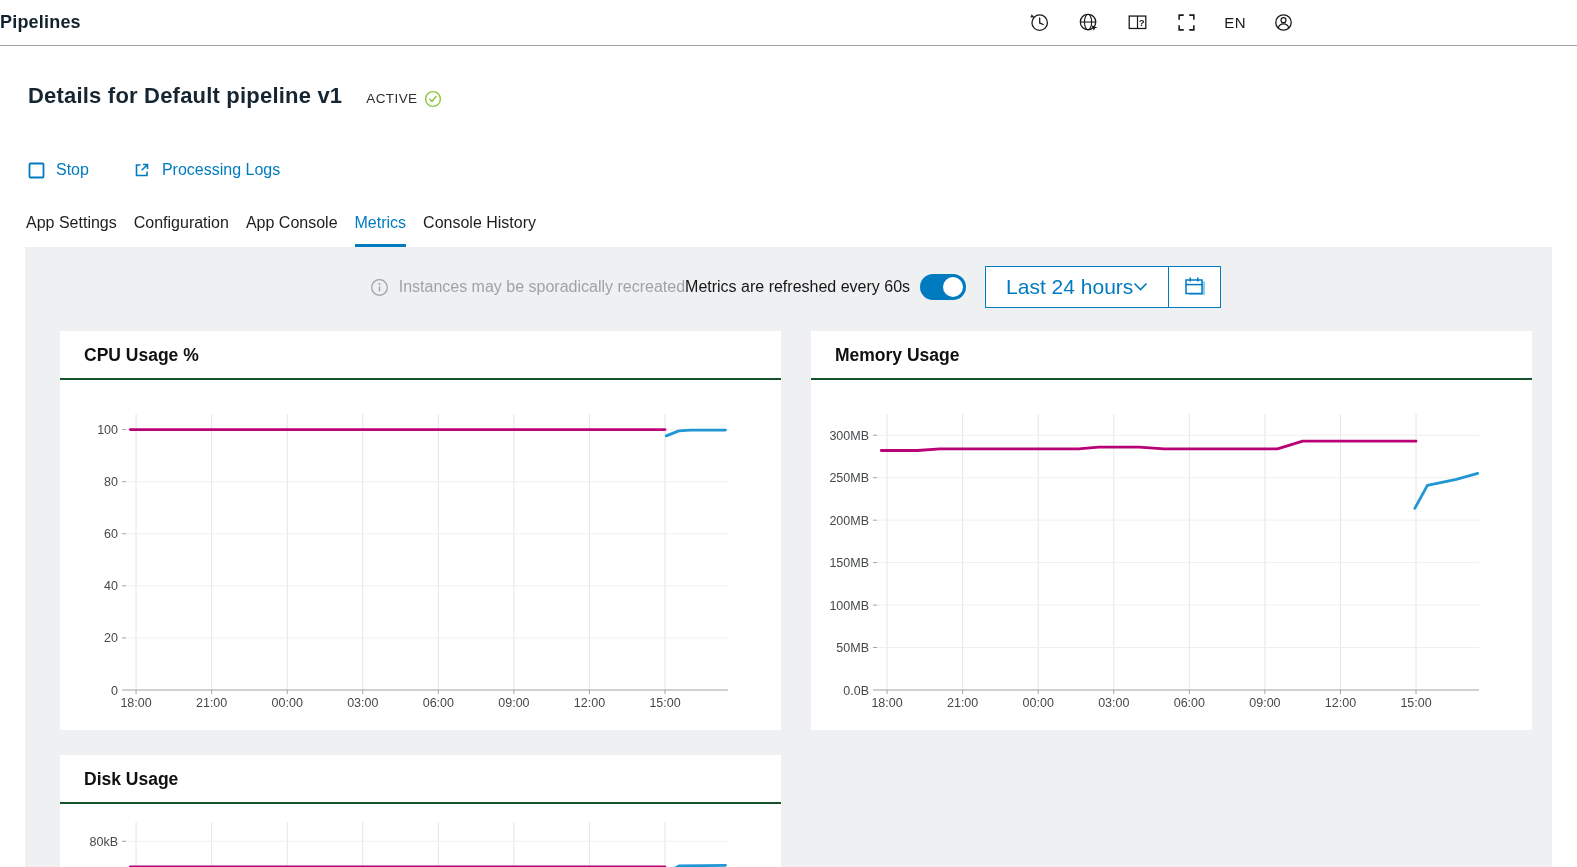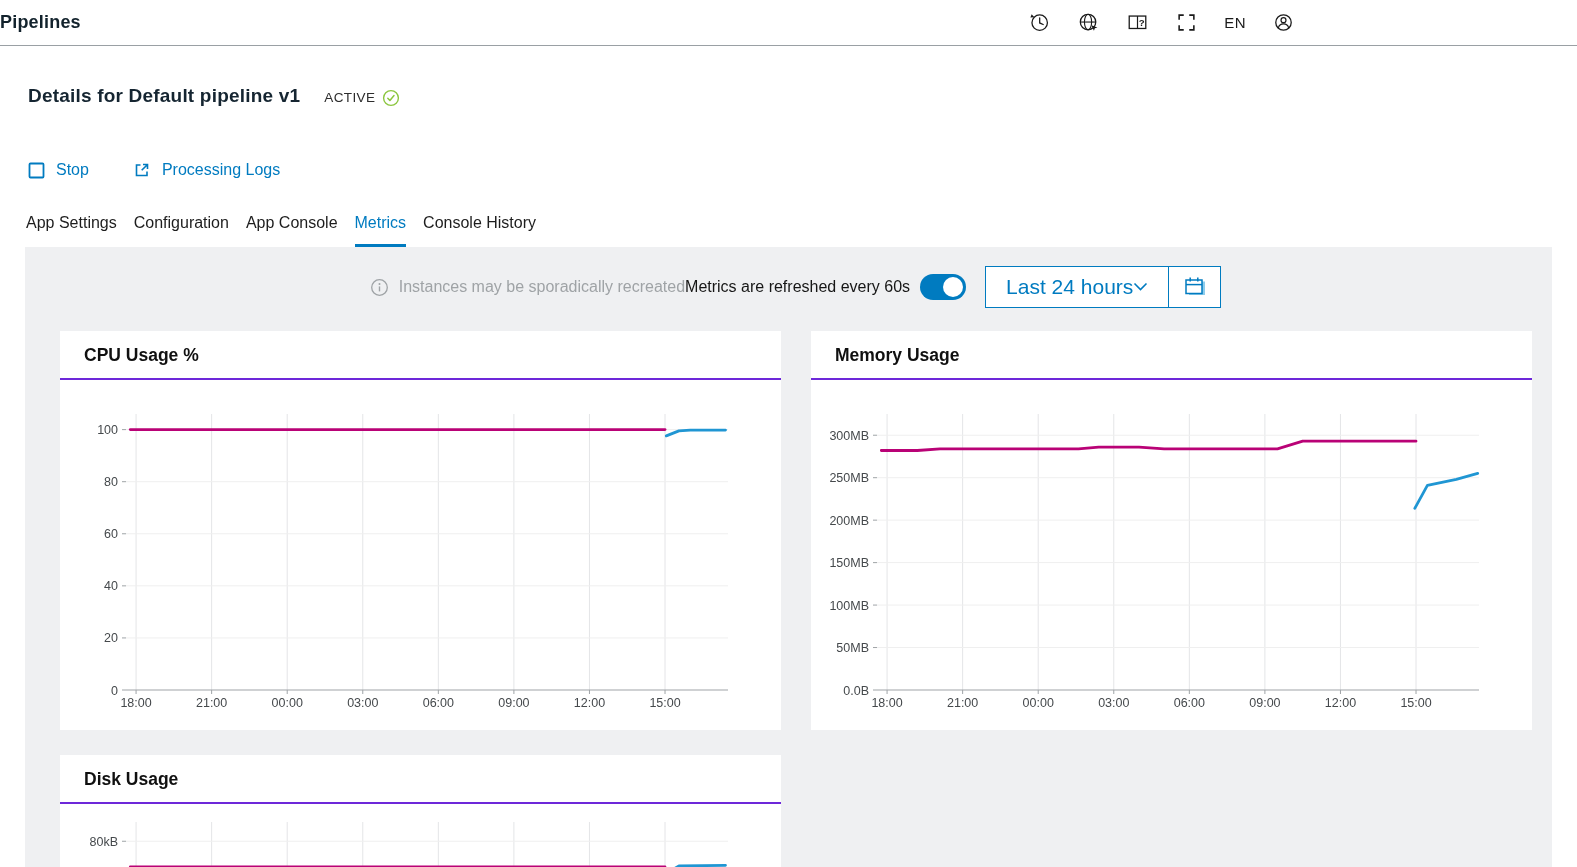--- a/index.html
+++ b/index.html
@@ -10,21 +10,21 @@
   .topbar { height:46px; display:flex; align-items:center; justify-content:space-between;
     padding:0 0; border-bottom:1.5px solid #9aa0a4; background:#fff; }
   .topbar-title { font-size:18px; font-weight:700; color:#12222c; letter-spacing:.2px; }
   .topbar-icons { display:flex; align-items:center; gap:26px; margin-right:282px; }
   .tb-icon { width:23px; height:23px; display:block; cursor:pointer; }
   .lang { font-size:15px; letter-spacing:.5px; color:#1a1a1a; cursor:pointer; }
 
   
   .page-head { padding-left:28px; margin-top:34px; }
   .title-row { display:flex; align-items:baseline; gap:24px; }
-  h1 { font-size:19px; line-height:32px; font-weight:700; color:#152531; letter-spacing:.2px; }
+  h1 { font-size:22px; line-height:32px; font-weight:700; color:#152531; letter-spacing:.2px; }
   .status { display:inline-flex; align-items:center; gap:7px; font-size:13.5px; color:#2d2d2d; letter-spacing:.4px; }
   .actions { display:flex; align-items:center; gap:44px; margin-top:13px; }
   .action { display:flex; align-items:center; gap:11px; color:#007bc0; font-size:16px; cursor:pointer;margin-top:36px; }
 
   
   .tabs { display:flex; column-gap:17px; padding-left:26px; margin-top:29px; }
   .tab { font-size:16px; color:#1d1d1d; padding:6px 0 15px; cursor:pointer; position:relative; }
   .tab.active { color:#007bc0; }
   .tab.active::after { content:""; position:absolute; left:0; right:0; bottom:0; height:3px; background:#007bc0; }
 
@@ -38,21 +38,21 @@
   .toggle .knob { position:absolute; top:3px; right:3px; width:20px; height:20px; border-radius:50%; background:#fff; }
   .range-control { display:flex; align-items:stretch; border:1px solid #007bc0; background:#fff; height:42px; }
   .range-main { display:flex; align-items:center; padding:0 20px; color:#007bc0; font-size:21px; cursor:pointer; }
   .range-cal { width:52px; display:flex; align-items:center; justify-content:center; border-left:1px solid #007bc0; cursor:pointer; }
 
   
   .cards { display:flex; gap:30px; margin:22px 20px 0 35px; }
   .cards-bottom { margin:25px 20px 0 35px; }
   .card { background:#fff; flex:1; }
   .card.half { flex:none; width:721px; }
-  .card-title { font-size:17.5px; font-weight:700; color:#101010; padding:14px 24px 12px; border-bottom:2px solid #6d28d9; }
+  .card-title { font-size:17.5px; font-weight:700; color:#101010; padding:14px 24px 12px; border-bottom:2px solid #14532d; }
   .card-body { padding:20px 10px 10px 14px; }
   .card.half .card-body { padding-top:4px; }
   svg.chart { display:block; }
 </style>
 </head>
 <body>
 
 <header class="topbar">
   <div class="topbar-title">Pipelines</div>
   <div class="topbar-icons">

